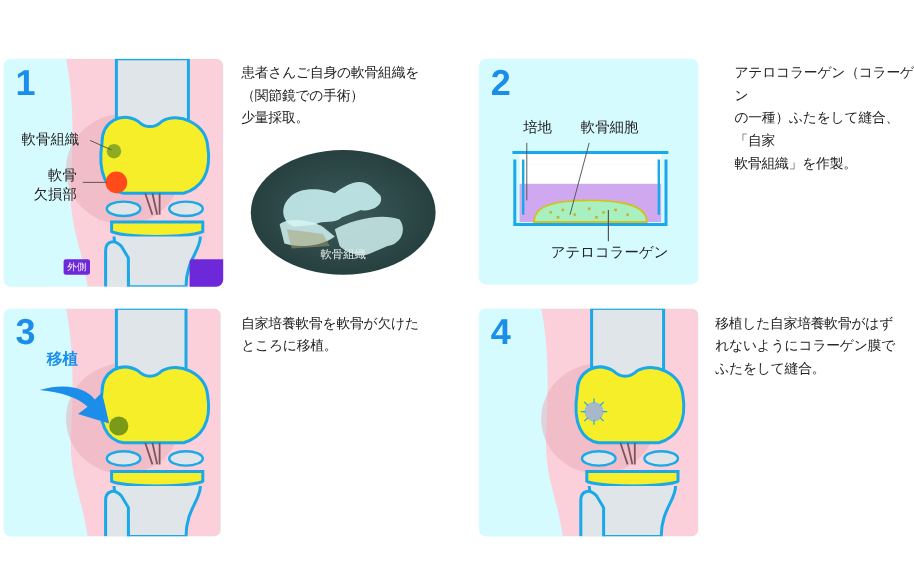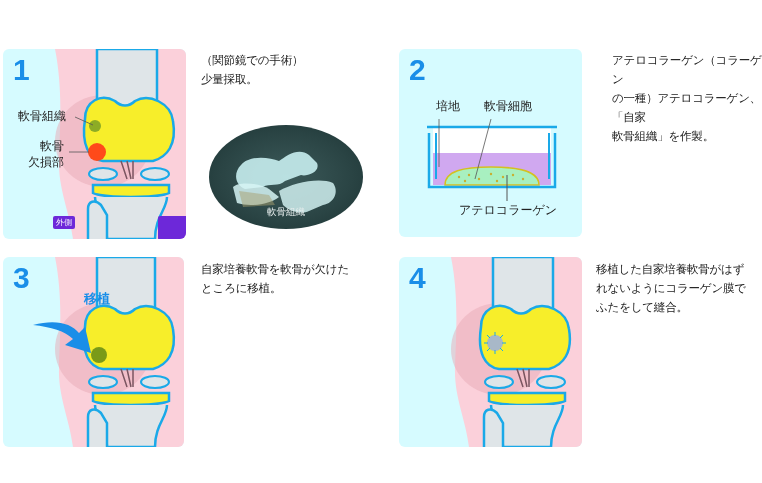--- a/index.html
+++ b/index.html
@@ -5,21 +5,21 @@
   html, body { margin:0; padding:0; background:#ffffff; }
   body { width:762px; height:483px; position:relative; overflow:hidden;
          font-family:"DejaVu Sans", sans-serif; color:#222; }
   .card { position:absolute; border-radius:6px; overflow:hidden; background:#d6fbff; }
   .card svg { position:absolute; left:0; top:0; }
   .step-num { position:absolute; left:10px; top:6px; font-family:"Liberation Sans", sans-serif;
               font-weight:bold; font-size:30px; color:#1a8ee8; line-height:1; }
   .desc { position:absolute; font-size:11.5px; line-height:19px; color:#222; letter-spacing:-0.2px; }
   .lbl { position:absolute; font-size:12px; color:#222; white-space:nowrap; line-height:15px; }
   .side-tag { position:absolute; font-size:8px; color:#fff; background:#6d28d9; padding:1px 3px; border-radius:2px; }
-  .blue-lbl { position:absolute; font-size:13px; color:#1a8ee8; font-weight:bold;margin-left:45px; }
+  .blue-lbl { position:absolute; font-size:13px; color:#1a8ee8; font-weight:bold; }
   .photo { position:absolute; left:209px; top:125px; width:154px; height:104px; border-radius:50%;
            background: radial-gradient(ellipse at 50% 50%, #3c5a5a 0%, #2a4444 60%, #1c3333 100%); overflow:hidden; }
   .photo-lbl { position:absolute; left:0; right:0; bottom:10px; text-align:center; font-size:9.5px; color:#e8eeee; }
 </style>
 </head>
 <body>
 
 <div class="card" style="left:3px;top:49px;width:183px;height:190px;">
   <svg width="183" height="190">
     <path d="M52 0 H183 V190 H70 C66 160 55 140 56 110 C57 80 60 40 52 0Z" fill="#fbd0da"></path>
@@ -39,20 +39,21 @@
   </svg>
   <div class="step-num">1</div>
   <div class="lbl" style="left:15px;top:60px;">軟骨組織</div>
   <div class="lbl" style="left:37px;top:90px;font-family:Liberation Serif, serif;">軟骨</div>
   <div class="lbl" style="left:25px;top:106px;text-align:center;">欠損部</div>
   <div class="side-tag" style="left:50px;top:167px;">外側</div>
   <div class="side-tag" style="left:155px;top:167px;padding-left:39px;">内側</div>
 </div>
 
 <div class="desc" style="left:201px;top:51px;">
+  <div>患者さんご自身の軟骨組織を</div>
   <div>（関節鏡での手術）</div>
   <div>少量採取。</div>
 </div>
 
 <div class="photo">
   <svg width="154" height="104">
     <path d="M32 40 C40 30 60 32 70 36 C78 30 90 22 100 30 L108 38 C112 48 96 52 92 50 L76 56 C70 62 60 58 54 62 L36 64 C26 60 24 48 32 40Z" fill="#c8eef0" opacity="0.9"></path>
     <path d="M24 62 C30 56 50 58 60 64 L70 72 C60 80 40 82 28 78Z" fill="#d6f4f4" opacity="0.85"></path>
     <path d="M70 66 C84 58 110 52 124 58 C130 66 126 78 114 80 L100 86 C92 90 80 86 74 80Z" fill="#d0f0f0" opacity="0.85"></path>
     <path d="M30 66 L60 70 L66 80 L34 82Z" fill="#a8a070" opacity="0.5"></path>
@@ -85,21 +86,21 @@
     <line x1="108" y1="126" x2="108" y2="152" stroke="#555" stroke-width="1"></line>
   </svg>
   <div class="step-num">2</div>
   <div class="lbl" style="left:37px;top:50px;">培地</div>
   <div class="lbl" style="left:85px;top:50px;">軟骨細胞</div>
   <div class="lbl" style="left:60px;top:154px;">アテロコラーゲン</div>
 </div>
 
 <div class="desc" style="left:596px;top:51px;margin-left:16px;">
   <div>アテロコラーゲン（コラーゲン</div>
-  <div>の一種）アテロコラーゲン、「自家</div>
+  <div>の一種）ふたをして縫合、「自家</div>
   <div>軟骨組織」を作製。</div>
 </div>
 
 <div class="card" style="left:3px;top:257px;width:181px;height:190px;">
   <svg width="181" height="190">
     <path d="M52 0 H181 V190 H70 C66 160 55 140 56 110 C57 80 60 40 52 0Z" fill="#fbd0da"></path>
     <ellipse cx="100" cy="92" rx="48" ry="46" fill="#e7a9b6" opacity="0.5"></ellipse>
     <rect x="94" y="0" width="58" height="60" fill="#dfe5e8" stroke="#1aa9e8" stroke-width="2.5"></rect>
     <path d="M82 70 C82 52 98 44 112 52 C118 58 126 58 132 52 C146 44 168 54 170 72 C174 96 164 108 150 112 L100 112 C86 110 78 96 82 70Z" fill="#f7ee2a" stroke="#1aa9e8" stroke-width="2.5"></path>
     <circle cx="96" cy="98" r="8" fill="#7a9a18"></circle>

